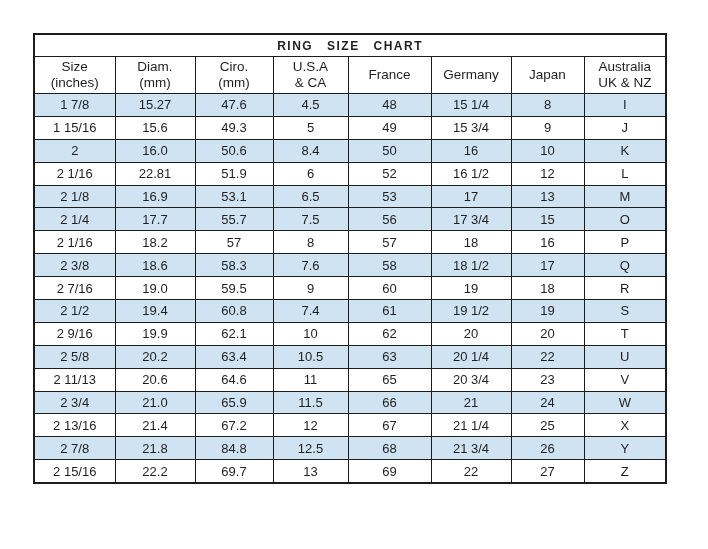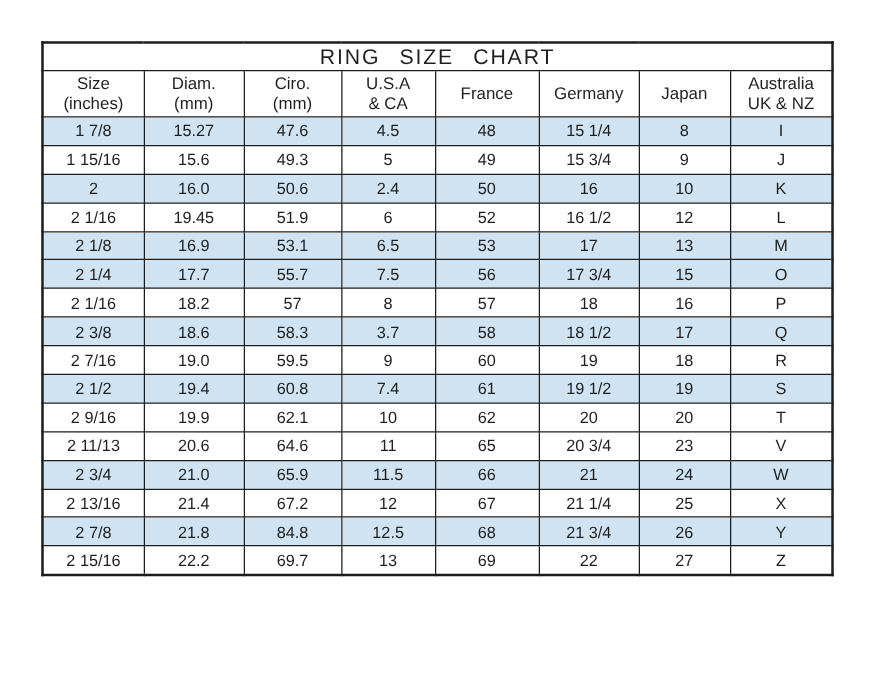--- a/index.html
+++ b/index.html
@@ -33,22 +33,22 @@
   table.ring-chart td {
     border: 1px solid var(--border, #1c1c1c);
     text-align: center;
     vertical-align: middle;
     padding: 0;
     overflow: hidden;
     white-space: nowrap;
   }
   tr.title-row th {
     height: 21px;
-    font-size: 17px;
-    font-weight: normal;
+    font-size: 12px;
+    font-weight: bold;
     letter-spacing: 1.5px;
     word-spacing: 9px;
     background: var(--row-base, #ffffff);
   }
   tr.header-row th {
     height: 36px;
     font-weight: normal;
     font-size: 13.5px;
     line-height: 1.15;
     background: var(--row-base, #ffffff);
@@ -131,29 +131,29 @@
           <td>5</td>
           <td>49</td>
           <td>15 3/4</td>
           <td>9</td>
           <td>J</td>
         </tr>
         <tr class="shaded">
           <td>2</td>
           <td>16.0</td>
           <td>50.6</td>
-          <td>2.4</td>
+          <td>8.4</td>
           <td>50</td>
           <td>16</td>
           <td>10</td>
           <td>K</td>
         </tr>
         <tr>
           <td>2 1/16</td>
-          <td>19.45</td>
+          <td>22.81</td>
           <td>51.9</td>
           <td>6</td>
           <td>52</td>
           <td>16 1/2</td>
           <td>12</td>
           <td>L</td>
         </tr>
         <tr class="shaded">
           <td>2 1/8</td>
           <td>16.9</td>
@@ -181,21 +181,21 @@
           <td>8</td>
           <td>57</td>
           <td>18</td>
           <td>16</td>
           <td>P</td>
         </tr>
         <tr class="shaded">
           <td>2 3/8</td>
           <td>18.6</td>
           <td>58.3</td>
-          <td>3.7</td>
+          <td>7.6</td>
           <td>58</td>
           <td>18 1/2</td>
           <td>17</td>
           <td>Q</td>
         </tr>
         <tr>
           <td>2 7/16</td>
           <td>19.0</td>
           <td>59.5</td>
           <td>9</td>
@@ -217,20 +217,30 @@
         <tr>
           <td>2 9/16</td>
           <td>19.9</td>
           <td>62.1</td>
           <td>10</td>
           <td>62</td>
           <td>20</td>
           <td>20</td>
           <td>T</td>
         </tr>
+        <tr class="shaded">
+          <td>2 5/8</td>
+          <td>20.2</td>
+          <td>63.4</td>
+          <td>10.5</td>
+          <td>63</td>
+          <td>20 1/4</td>
+          <td>22</td>
+          <td>U</td>
+        </tr>
         <tr>
           <td>2 11/13</td>
           <td>20.6</td>
           <td>64.6</td>
           <td>11</td>
           <td>65</td>
           <td>20 3/4</td>
           <td>23</td>
           <td>V</td>
         </tr>

